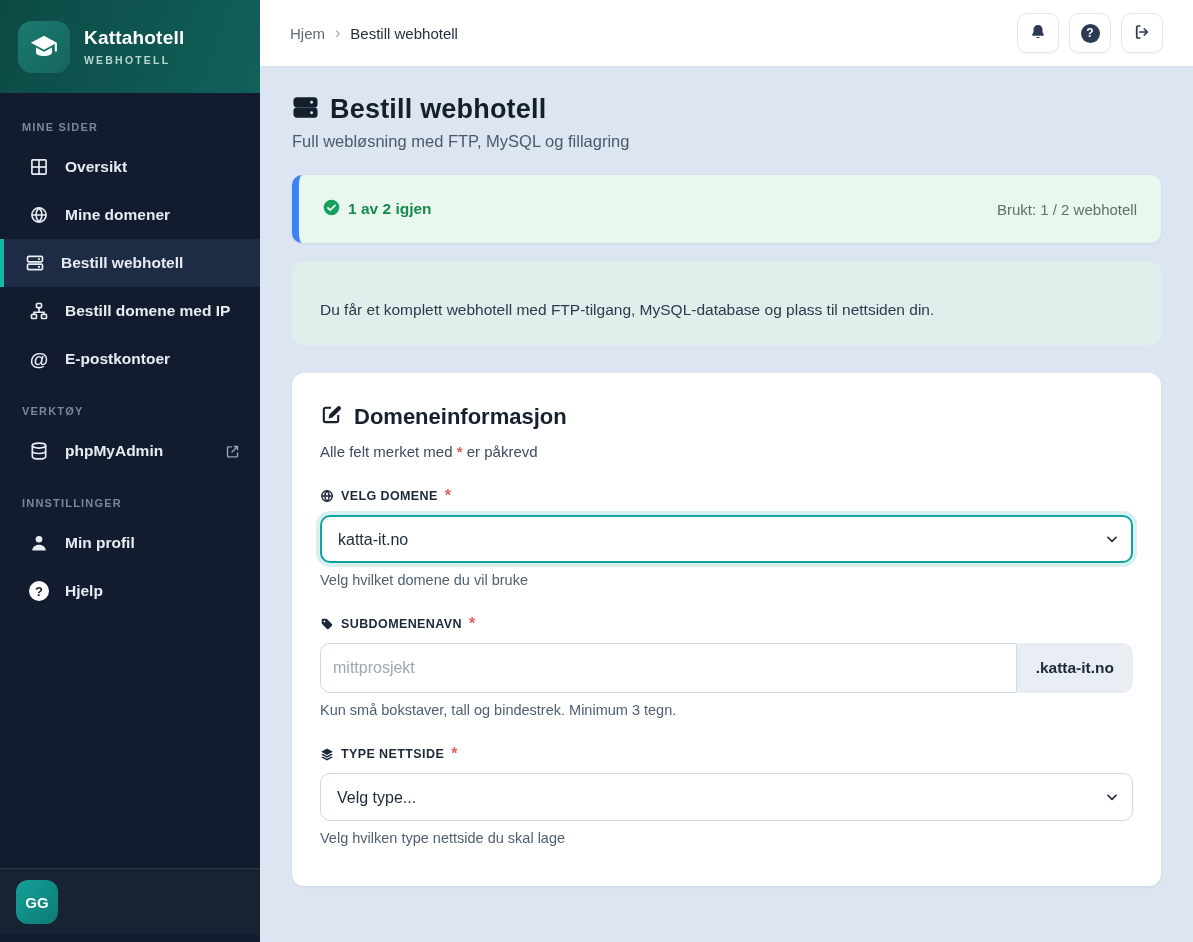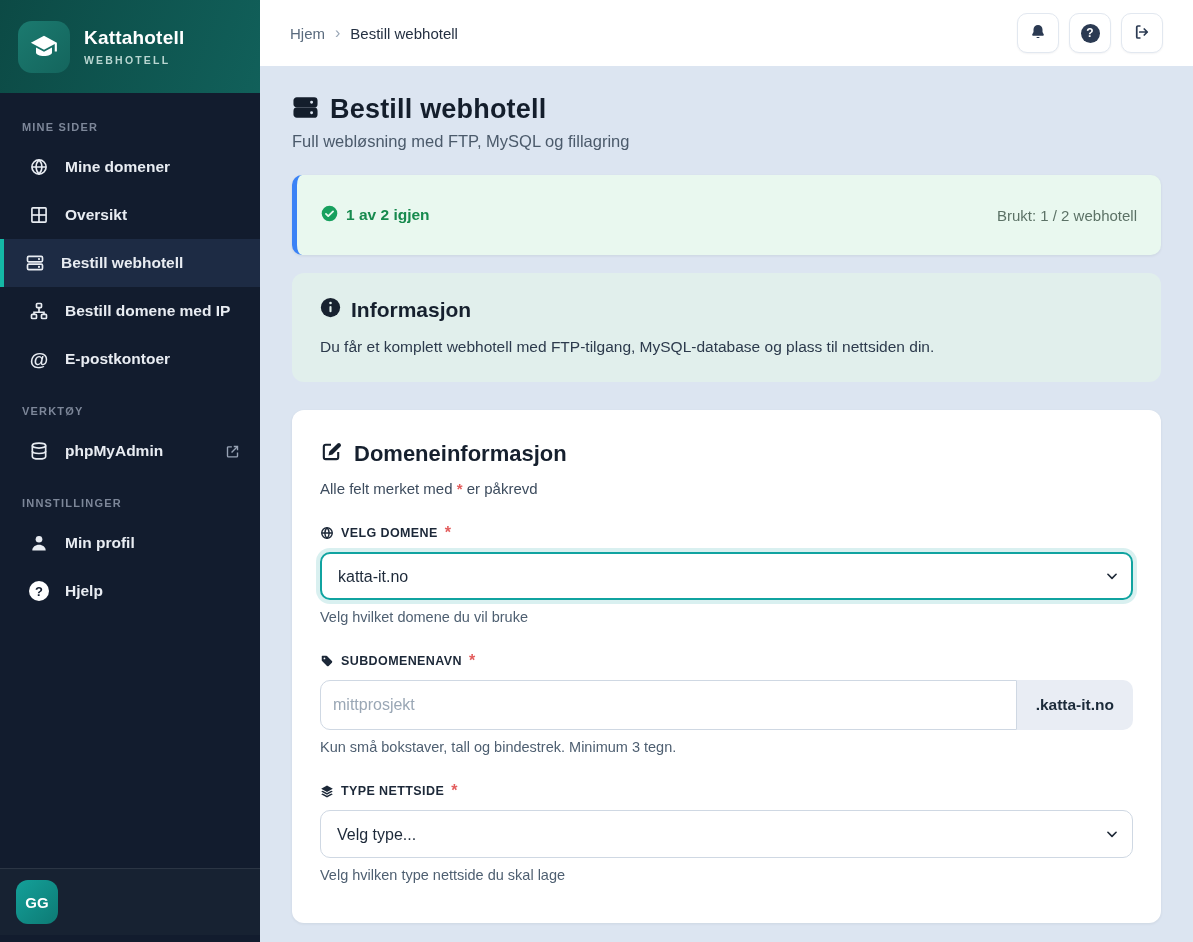--- a/index.html
+++ b/index.html
@@ -101,24 +101,24 @@
 
   .content { flex:1; background:#dce5f1; padding:28px 32px 0; overflow:hidden; }
 
   .page-header-title { display:flex; align-items:center; gap:11px; }
   .page-title { font-size:27px; font-weight:bold; color:#141e2c; letter-spacing:.2px; }
   .page-subtitle { font-size:16.5px; color:#4b5a6b; margin-top:7px; }
 
   .quota-alert {
     margin-top:24px;
     background:#e9f8ef;
-    border-left:5px solid #3b82f6;
+    border-left:7px solid #3b82f6;
     border-radius:10px;
     box-shadow:0 1px 3px rgba(16,24,40,.08);
-    height:80px;
+    height:68px;
     display:flex; align-items:center; justify-content:space-between;
     padding:0 24px;
   }
   .quota-left { display:flex; align-items:center; gap:8px; }
   .quota-remaining { color:#178a4e; font-size:15.5px; font-weight:bold; }
   .quota-used { color:#5c7266; font-size:15px; }
 
   .info-card {
     margin-top:18px;
     background:#e1efec;
@@ -201,36 +201,36 @@
       <div class="brand-tagline">WEBHOTELL</div>
     </div>
   </div>
 
   <nav class="nav-scroll">
     <div class="nav-section-label">MINE SIDER</div>
 
     <div class="nav-item">
       <span class="nicon">
         <svg width="20" height="20" viewBox="0 0 24 24" fill="none" stroke="currentColor" stroke-width="2">
-            <circle cx="12" cy="12" r="8.5"></circle>
-            <path d="M3.5 12h17M12 3.5c2.4 2.5 3.6 5.4 3.6 8.5s-1.2 6-3.6 8.5M12 3.5c-2.4 2.5-3.6 5.4-3.6 8.5s1.2 6 3.6 8.5"></path>
-          </svg>
-      </span>
-      <span>Mine domener</span>
-    </div>
-
-    <div class="nav-item">
-      <span class="nicon">
-        <svg width="20" height="20" viewBox="0 0 24 24" fill="none" stroke="currentColor" stroke-width="2">
             <rect x="3.5" y="3.5" width="17" height="17" rx="1"></rect>
             <line x1="12" y1="3.5" x2="12" y2="20.5"></line>
             <line x1="3.5" y1="12" x2="20.5" y2="12"></line>
           </svg>
       </span>
       <span>Oversikt</span>
+    </div>
+
+    <div class="nav-item">
+      <span class="nicon">
+        <svg width="20" height="20" viewBox="0 0 24 24" fill="none" stroke="currentColor" stroke-width="2">
+            <circle cx="12" cy="12" r="8.5"></circle>
+            <path d="M3.5 12h17M12 3.5c2.4 2.5 3.6 5.4 3.6 8.5s-1.2 6-3.6 8.5M12 3.5c-2.4 2.5-3.6 5.4-3.6 8.5s1.2 6 3.6 8.5"></path>
+          </svg>
+      </span>
+      <span>Mine domener</span>
     </div>
 
     <div class="nav-item active">
       <span class="nicon">
         <svg width="20" height="20" viewBox="0 0 24 24" fill="none" stroke="currentColor" stroke-width="2">
             <rect x="3" y="4" width="18" height="6.6" rx="1.6"></rect>
             <rect x="3" y="13.4" width="18" height="6.6" rx="1.6"></rect>
             <path d="M16.8 7.3h.01M16.8 16.7h.01" stroke-width="2.6" stroke-linecap="round"></path>
           </svg>
       </span>
@@ -353,30 +353,20 @@
               <circle cx="12" cy="12" r="11" fill="#17a05e"></circle>
               <path d="M7 12.5l3.2 3.2L17 9" stroke="#e9f8ef" stroke-width="2.6" fill="none" stroke-linecap="round" stroke-linejoin="round"></path>
             </svg>
         </span>
         <span class="quota-remaining">1 av 2 igjen</span>
       </div>
       <span class="quota-used">Brukt: 1 / 2 webhotell</span>
     </div>
 
     <div class="info-card">
-      <div class="info-heading">
-        <span>
-          <svg width="21" height="21" viewBox="0 0 24 24">
-              <circle cx="12" cy="12" r="11" fill="#182230"></circle>
-              <rect x="10.8" y="10.2" width="2.4" height="7.2" rx="1.2" fill="#e1efec"></rect>
-              <circle cx="12" cy="6.8" r="1.5" fill="#e1efec"></circle>
-            </svg>
-        </span>
-        <span class="info-title">Informasjon</span>
-      </div>
       <p class="info-line1">Du får et komplett webhotell med FTP-tilgang, MySQL-database og plass til nettsiden din.</p>
     </div>
 
     <div class="form-card">
       <div class="form-heading">
         <span>
           <svg width="23" height="23" viewBox="0 0 24 24" fill="none" stroke="#16202e" stroke-width="2.2">
               <path d="M11.5 5H6a2 2 0 0 0-2 2v11a2 2 0 0 0 2 2h11a2 2 0 0 0 2-2v-5.5"></path>
               <path d="M18.3 3.7a2.2 2.2 0 0 1 3.1 3.1L13 15.2l-4.2 1 1-4.2 8.5-8.3z" fill="#16202e" stroke="none"></path>
             </svg>

